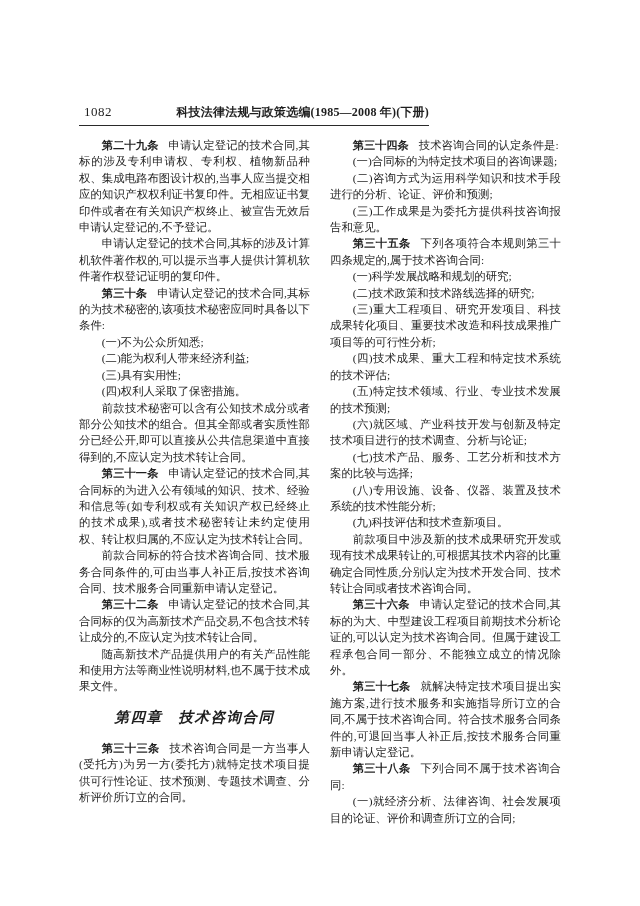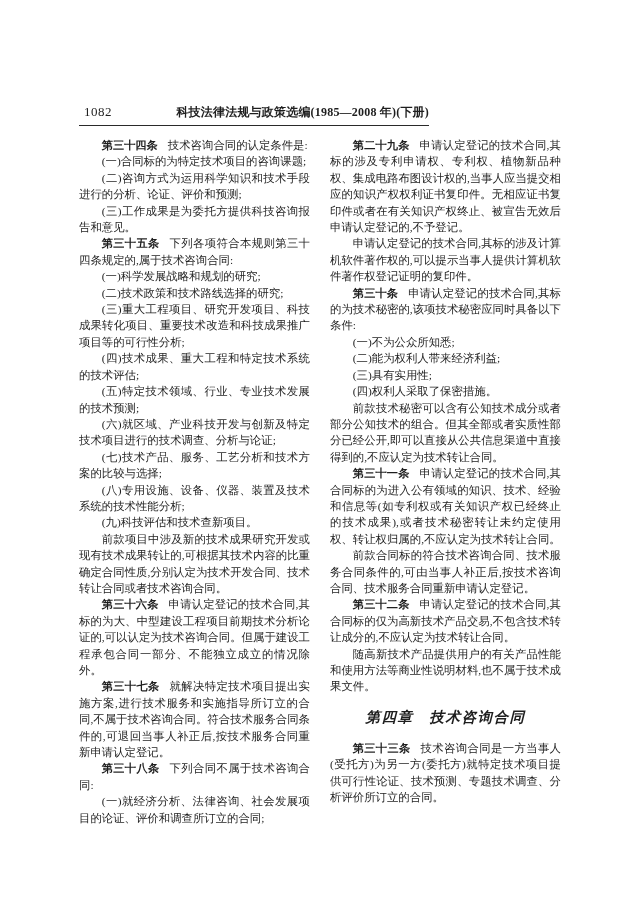--- a/index.html
+++ b/index.html
@@ -82,50 +82,50 @@
 <body>
 
 <div class="page">
   <header class="page-header">
     <span class="page-number">1082</span>
     <span class="book-title">科技法律法规与政策选编(1985—2008 年)(下册)</span>
   </header>
   <div class="header-rule"></div>
   <main class="columns">
     <section class="column">
+        <p class="article"><span class="article-label">第二十九条</span>申请认定登记的技术合同,其标的涉及专利申请权、专利权、植物新品种权、集成电路布图设计权的,当事人应当提交相应的知识产权权利证书复印件。无相应证书复印件或者在有关知识产权终止、被宣告无效后申请认定登记的,不予登记。</p>
+        <p class="para">申请认定登记的技术合同,其标的涉及计算机软件著作权的,可以提示当事人提供计算机软件著作权登记证明的复印件。</p>
+        <p class="article"><span class="article-label">第三十条</span>申请认定登记的技术合同,其标的为技术秘密的,该项技术秘密应同时具备以下条件:</p>
+        <p class="para">(一)不为公众所知悉;</p>
+        <p class="para">(二)能为权利人带来经济利益;</p>
+        <p class="para">(三)具有实用性;</p>
+        <p class="para">(四)权利人采取了保密措施。</p>
+        <p class="para">前款技术秘密可以含有公知技术成分或者部分公知技术的组合。但其全部或者实质性部分已经公开,即可以直接从公共信息渠道中直接得到的,不应认定为技术转让合同。</p>
+        <p class="article"><span class="article-label">第三十一条</span>申请认定登记的技术合同,其合同标的为进入公有领域的知识、技术、经验和信息等(如专利权或有关知识产权已经终止的技术成果),或者技术秘密转让未约定使用权、转让权归属的,不应认定为技术转让合同。</p>
+        <p class="para">前款合同标的符合技术咨询合同、技术服务合同条件的,可由当事人补正后,按技术咨询合同、技术服务合同重新申请认定登记。</p>
+        <p class="article"><span class="article-label">第三十二条</span>申请认定登记的技术合同,其合同标的仅为高新技术产品交易,不包含技术转让成分的,不应认定为技术转让合同。</p>
+        <p class="para">随高新技术产品提供用户的有关产品性能和使用方法等商业性说明材料,也不属于技术成果文件。</p>
+        <p class="chapter">第四章　技术咨询合同</p>
+        <p class="article"><span class="article-label">第三十三条</span>技术咨询合同是一方当事人(受托方)为另一方(委托方)就特定技术项目提供可行性论证、技术预测、专题技术调查、分析评价所订立的合同。</p>
+      </section>
+    <section class="column">
         <p class="article"><span class="article-label">第三十四条</span>技术咨询合同的认定条件是:</p>
         <p class="para">(一)合同标的为特定技术项目的咨询课题;</p>
         <p class="para">(二)咨询方式为运用科学知识和技术手段进行的分析、论证、评价和预测;</p>
         <p class="para">(三)工作成果是为委托方提供科技咨询报告和意见。</p>
         <p class="article"><span class="article-label">第三十五条</span>下列各项符合本规则第三十四条规定的,属于技术咨询合同:</p>
         <p class="para">(一)科学发展战略和规划的研究;</p>
         <p class="para">(二)技术政策和技术路线选择的研究;</p>
         <p class="para">(三)重大工程项目、研究开发项目、科技成果转化项目、重要技术改造和科技成果推广项目等的可行性分析;</p>
         <p class="para">(四)技术成果、重大工程和特定技术系统的技术评估;</p>
         <p class="para">(五)特定技术领域、行业、专业技术发展的技术预测;</p>
         <p class="para">(六)就区域、产业科技开发与创新及特定技术项目进行的技术调查、分析与论证;</p>
         <p class="para">(七)技术产品、服务、工艺分析和技术方案的比较与选择;</p>
         <p class="para">(八)专用设施、设备、仪器、装置及技术系统的技术性能分析;</p>
         <p class="para">(九)科技评估和技术查新项目。</p>
         <p class="para">前款项目中涉及新的技术成果研究开发或现有技术成果转让的,可根据其技术内容的比重确定合同性质,分别认定为技术开发合同、技术转让合同或者技术咨询合同。</p>
         <p class="article"><span class="article-label">第三十六条</span>申请认定登记的技术合同,其标的为大、中型建设工程项目前期技术分析论证的,可以认定为技术咨询合同。但属于建设工程承包合同一部分、不能独立成立的情况除外。</p>
         <p class="article"><span class="article-label">第三十七条</span>就解决特定技术项目提出实施方案,进行技术服务和实施指导所订立的合同,不属于技术咨询合同。符合技术服务合同条件的,可退回当事人补正后,按技术服务合同重新申请认定登记。</p>
         <p class="article"><span class="article-label">第三十八条</span>下列合同不属于技术咨询合同:</p>
         <p class="para">(一)就经济分析、法律咨询、社会发展项目的论证、评价和调查所订立的合同;</p>
       </section>
-    <section class="column">
-        <p class="article"><span class="article-label">第二十九条</span>申请认定登记的技术合同,其标的涉及专利申请权、专利权、植物新品种权、集成电路布图设计权的,当事人应当提交相应的知识产权权利证书复印件。无相应证书复印件或者在有关知识产权终止、被宣告无效后申请认定登记的,不予登记。</p>
-        <p class="para">申请认定登记的技术合同,其标的涉及计算机软件著作权的,可以提示当事人提供计算机软件著作权登记证明的复印件。</p>
-        <p class="article"><span class="article-label">第三十条</span>申请认定登记的技术合同,其标的为技术秘密的,该项技术秘密应同时具备以下条件:</p>
-        <p class="para">(一)不为公众所知悉;</p>
-        <p class="para">(二)能为权利人带来经济利益;</p>
-        <p class="para">(三)具有实用性;</p>
-        <p class="para">(四)权利人采取了保密措施。</p>
-        <p class="para">前款技术秘密可以含有公知技术成分或者部分公知技术的组合。但其全部或者实质性部分已经公开,即可以直接从公共信息渠道中直接得到的,不应认定为技术转让合同。</p>
-        <p class="article"><span class="article-label">第三十一条</span>申请认定登记的技术合同,其合同标的为进入公有领域的知识、技术、经验和信息等(如专利权或有关知识产权已经终止的技术成果),或者技术秘密转让未约定使用权、转让权归属的,不应认定为技术转让合同。</p>
-        <p class="para">前款合同标的符合技术咨询合同、技术服务合同条件的,可由当事人补正后,按技术咨询合同、技术服务合同重新申请认定登记。</p>
-        <p class="article"><span class="article-label">第三十二条</span>申请认定登记的技术合同,其合同标的仅为高新技术产品交易,不包含技术转让成分的,不应认定为技术转让合同。</p>
-        <p class="para">随高新技术产品提供用户的有关产品性能和使用方法等商业性说明材料,也不属于技术成果文件。</p>
-        <p class="chapter">第四章　技术咨询合同</p>
-        <p class="article"><span class="article-label">第三十三条</span>技术咨询合同是一方当事人(受托方)为另一方(委托方)就特定技术项目提供可行性论证、技术预测、专题技术调查、分析评价所订立的合同。</p>
-      </section>
   </main>
 </div>
 
 </body></html>

